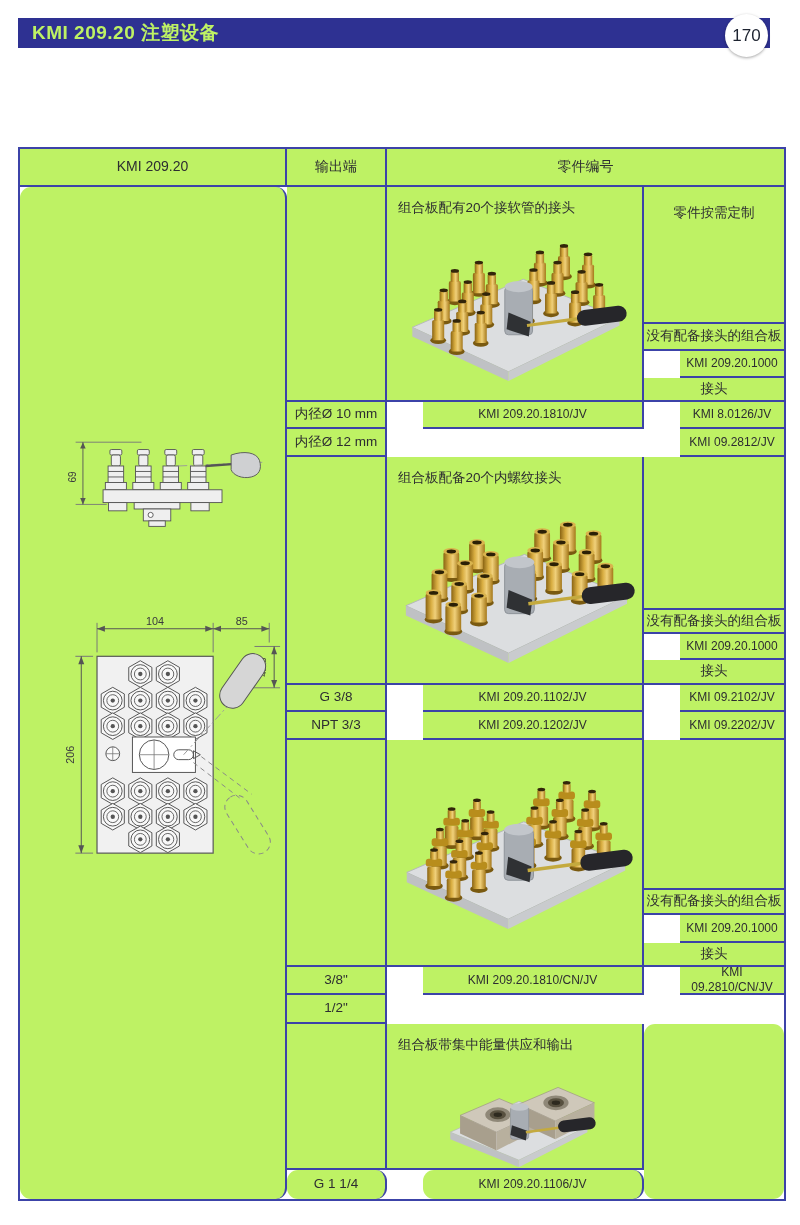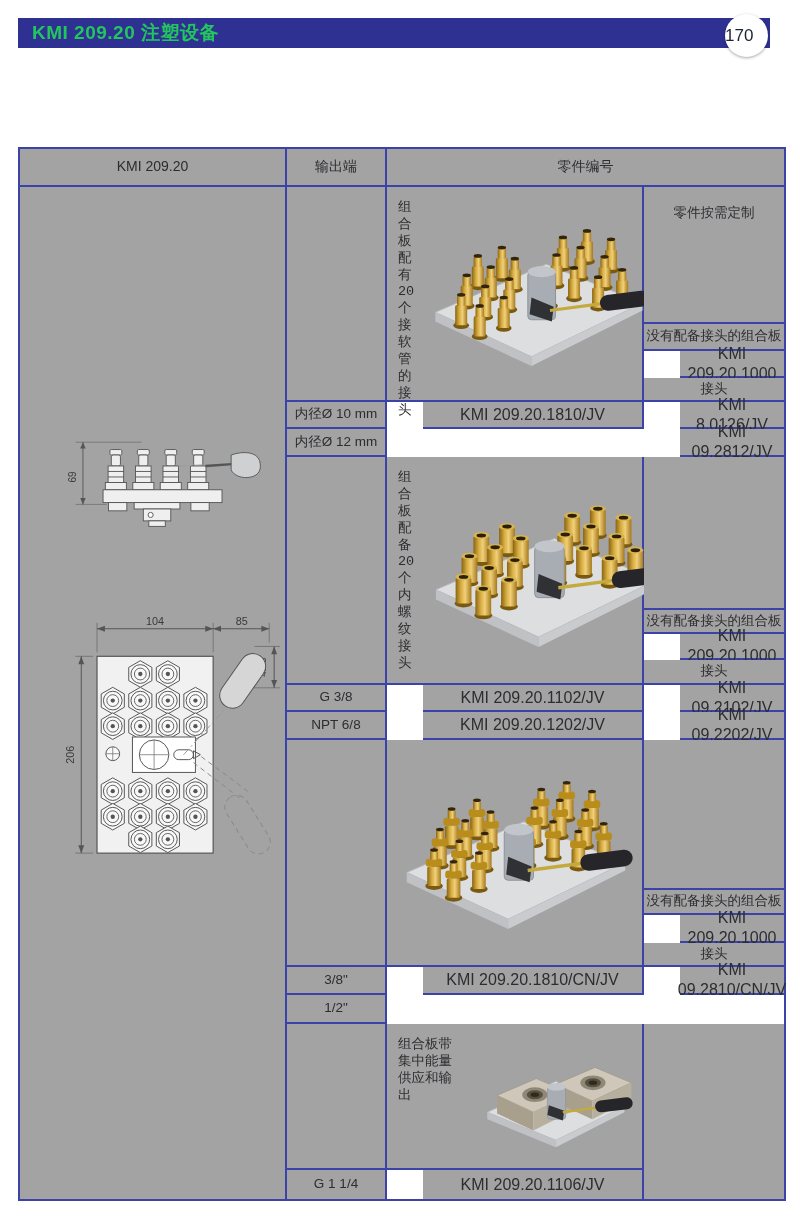--- a/index.html
+++ b/index.html
@@ -8,41 +8,41 @@
     --txt:#2d2d31;
   }
   *{margin:0;padding:0;box-sizing:border-box;}
   html,body{width:800px;height:1225px;background:#ffffff;overflow:hidden;
     font-family:"Liberation Sans","DejaVu Sans",sans-serif;color:var(--txt);}
   .page{position:relative;width:800px;height:1225px;background:#fff;}
 
   
   .bar{position:absolute;left:18px;top:18px;width:752px;height:30px;background:var(--bar);
     display:flex;align-items:center;padding-left:14px;}
-  .bar-title{color:#22c55e;font-weight:bold;font-size:19px;letter-spacing:.5px;}
+  .bar-title{color:#bef264;font-weight:bold;font-size:19px;letter-spacing:.5px;}
   .page-circle{position:absolute;left:725px;top:14px;width:43px;height:43px;border-radius:50%;
     background:#fff;box-shadow:0 1px 3px rgba(0,0,0,.35);display:flex;align-items:center;
-    font-size:17px;color:#1d2330;z-index:2;}
+    justify-content:center;font-size:17px;color:#1d2330;z-index:2;}
 
   
   .tbl{position:absolute;left:18px;top:147px;display:grid;background:#fff;
     grid-template-columns:267px 100px 257px 140px;
     grid-template-rows:38px 137px 27px 27px 24px 27px 28px 153px 24px 26px 25px 27px 28px 150px 25px 28px 24px 28px 29px 146px 29px;
     border:2px solid var(--bd);}
   .cell{border-right:2px solid var(--bd);border-bottom:2px solid var(--bd);
     display:flex;align-items:center;justify-content:center;font-size:13.5px;
-    text-align:center;line-height:1.25;background:#a3a3a3;}
+    text-align:center;line-height:1.25;background:#bef264;}
   .noR{border-right:none;}
-  .noB{border-bottom:none;}
+  .noB{border-bottom:none;border-radius:11px;}
   .head{font-size:14px;}
-  .secCell{flex-direction:row;align-items:stretch;justify-content:flex-start;font-family:Liberation Mono, monospace;}
+  .secCell{flex-direction:column;align-items:stretch;justify-content:flex-start;}
   .sec-title{text-align:left;padding:13px 6px 2px 11px;font-size:13.5px;}
   .photoWrap{flex:1;display:flex;align-items:center;justify-content:center;padding:2px 4px 6px 4px;}
   .rt-top{align-items:flex-start;padding-top:18px;}
-  .mono-num{font-size:16px;margin-left:36px;}
+  .mono-num{font-size:12px;margin-left:36px;}
 
   
   .drawCell{position:relative;display:block;}
   .tdraw{position:absolute;}
   svg text{font-family:"Liberation Sans","DejaVu Sans",sans-serif;fill:#3a3a3e;}
 </style>
 </head>
 <body>
 
 <div class="page">
@@ -541,21 +541,21 @@
           </svg>
         </div>
     </div>
     <div class="cell noR" style="grid-area:8/4/9/5"></div>
     <div class="cell noR" style="grid-area:9/4/10/5">没有配备接头的组合板</div>
     <div class="cell noR mono-num" style="grid-area:10/4/11/5">KMI 209.20.1000</div>
     <div class="cell noR" style="grid-area:11/4/12/5">接头</div>
     <div class="cell" style="grid-area:12/2/13/3">G 3/8</div>
     <div class="cell mono-num" style="grid-area:12/3/13/4">KMI 209.20.1102/JV</div>
     <div class="cell noR mono-num" style="grid-area:12/4/13/5">KMI 09.2102/JV</div>
-    <div class="cell" style="grid-area:13/2/14/3">NPT 6/8</div>
+    <div class="cell" style="grid-area:13/2/14/3">NPT 3/3</div>
     <div class="cell mono-num" style="grid-area:13/3/14/4">KMI 209.20.1202/JV</div>
     <div class="cell noR mono-num" style="grid-area:13/4/14/5">KMI 09.2202/JV</div>
 
     <div class="cell" style="grid-area:14/2/18/3"></div>
     <div class="cell secCell" style="grid-area:14/3/18/4">
       <div class="photoWrap">
           <svg width="239" height="156" viewBox="0 0 245 160">
             <defs>
               <linearGradient id="gold2" x1="0" y1="0" x2="1" y2="0">
       <stop offset="0" stop-color="#8a6412"></stop>

